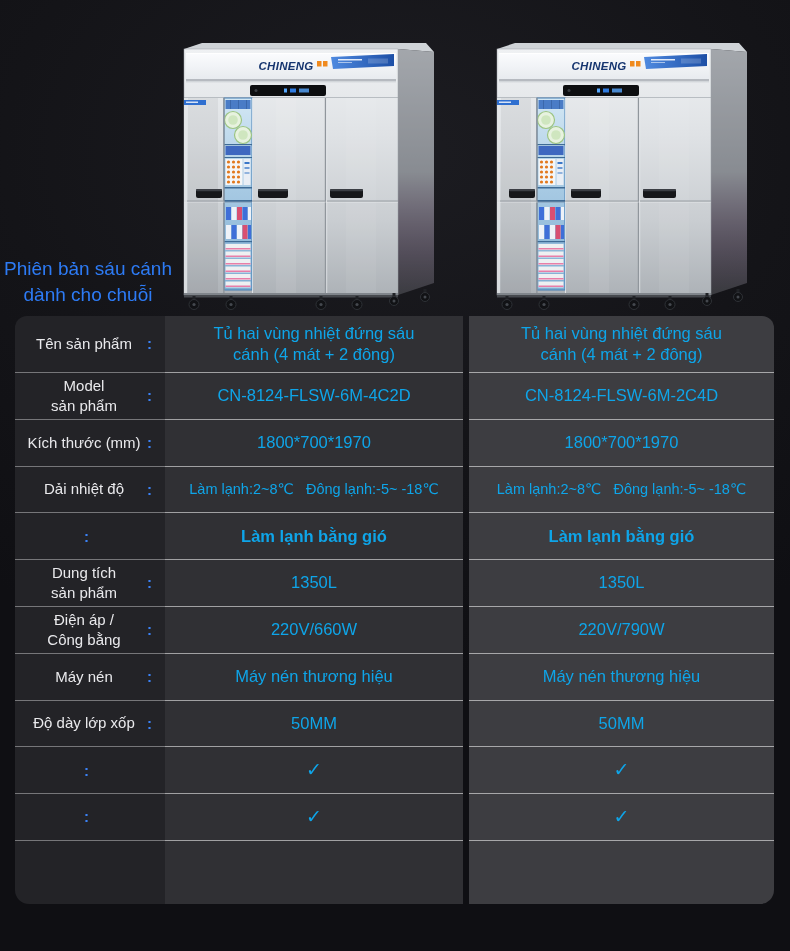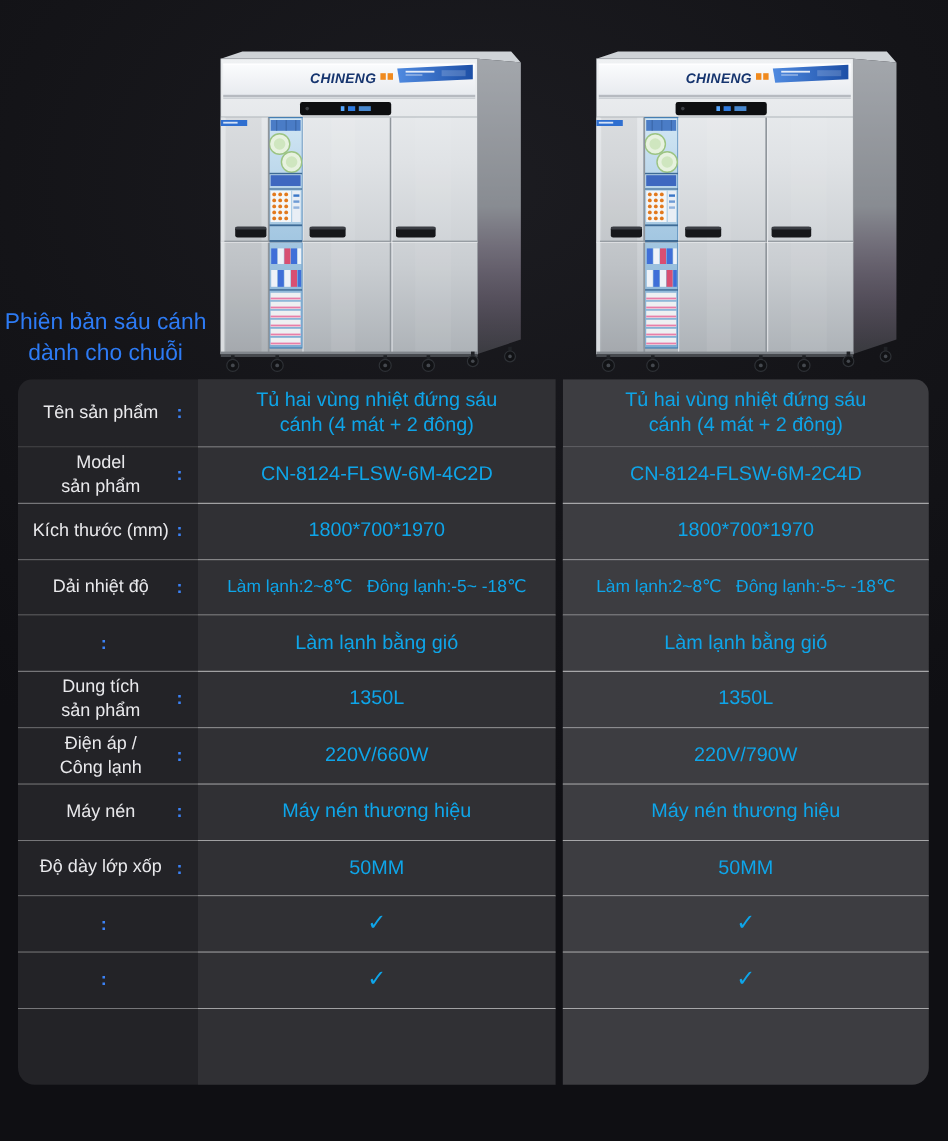--- a/index.html
+++ b/index.html
@@ -47,21 +47,21 @@
     text-align:center;white-space:pre-wrap;
   }
   .lab{background:#232327;border-bottom:1px solid rgba(255,255,255,.38);
     color:#e9e9ec;font-size:15px;padding-left:6px;}
   .lab .t{flex:1;text-align:center;line-height:1.35;}
   .lab .c{width:18px;text-align:left;color:#3b82f6;font-weight:700;font-size:15px;}
   .v1{background:#303034;border-bottom:1px solid rgba(255,255,255,.55);}
   .v2{background:#3d3d41;border-bottom:1px solid rgba(255,255,255,.55);}
   .sp{background:transparent;}
   .small{font-size:14.5px;}
-  .b{font-weight:400;}
+  .b{font-weight:700;}
   .check{font-size:19px;font-weight:700;}
   .tl{border-top-left-radius:12px;}
   .tr{border-top-right-radius:12px;}
   .bl{border-bottom-left-radius:14px;border-bottom:none;}
   .br{border-bottom-right-radius:14px;border-bottom:none;}
   .ft{border-bottom:none;}
 </style>
 </head>
 <body>
 
@@ -307,21 +307,21 @@
     <div class="sp"></div>
     <div class="cell v2 b">Làm lạnh bằng gió</div>
 
     <div class="cell lab"><span class="t">Dung tích
 sản phẩm</span><span class="c">:</span></div>
     <div class="cell v1">1350L</div>
     <div class="sp"></div>
     <div class="cell v2">1350L</div>
 
     <div class="cell lab"><span class="t">Điện áp /
-Công lạnh</span><span class="c">:</span></div>
+Công bằng</span><span class="c">:</span></div>
     <div class="cell v1">220V/660W</div>
     <div class="sp"></div>
     <div class="cell v2">220V/790W</div>
 
     <div class="cell lab"><span class="t">Máy nén</span><span class="c">:</span></div>
     <div class="cell v1">Máy nén thương hiệu</div>
     <div class="sp"></div>
     <div class="cell v2">Máy nén thương hiệu</div>
 
     <div class="cell lab"><span class="t">Độ dày lớp xốp</span><span class="c">:</span></div>

